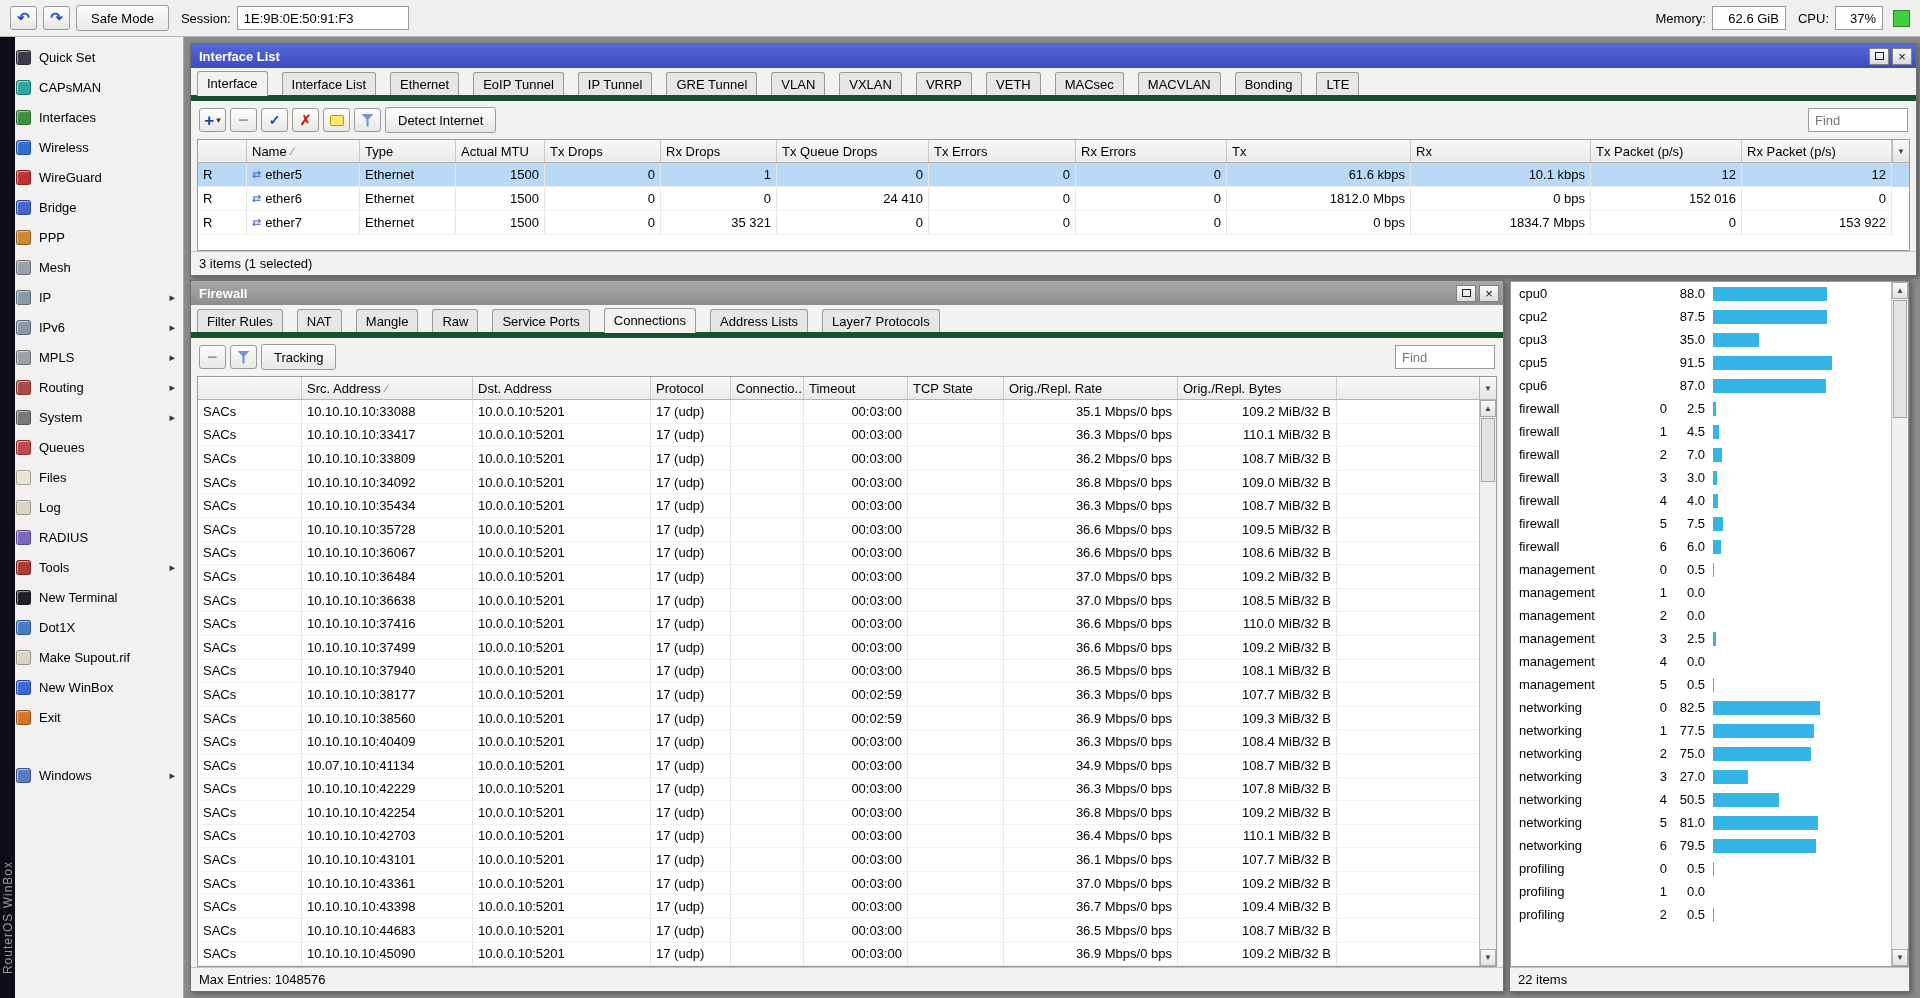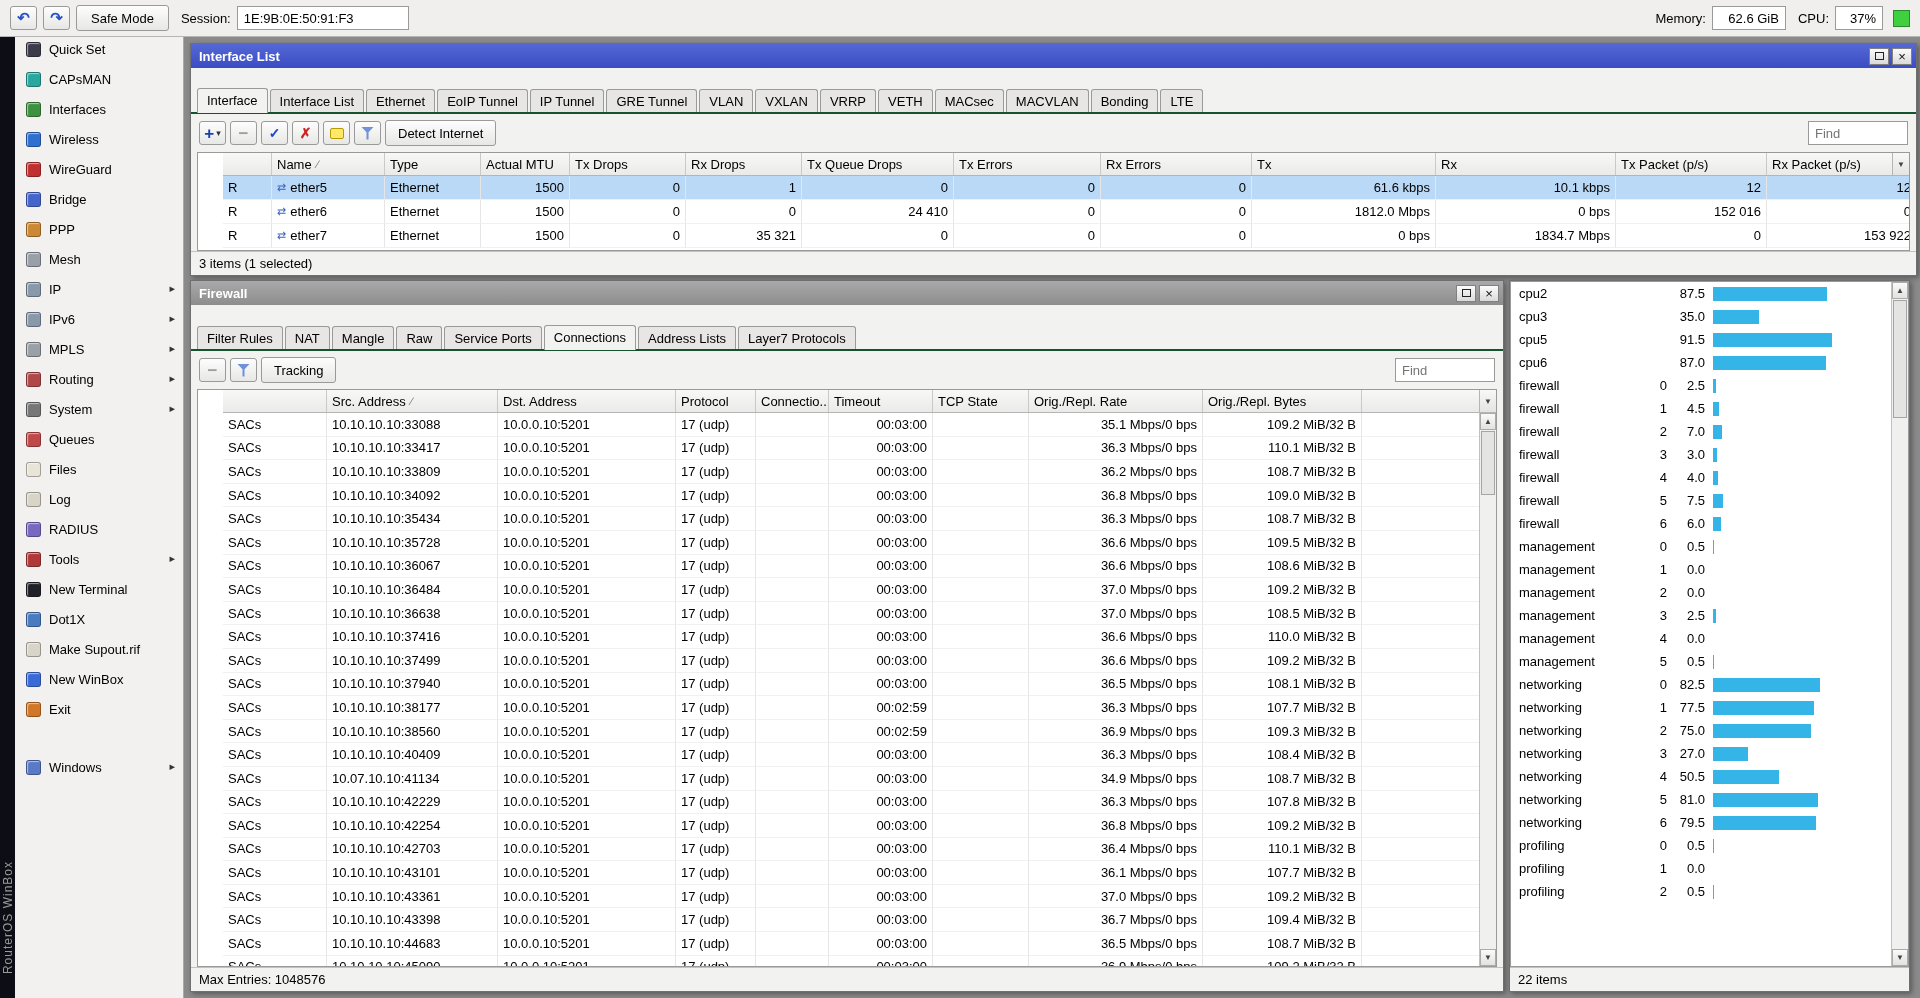--- a/index.html
+++ b/index.html
@@ -17,52 +17,52 @@
   .spacer{flex:1;}
   .mem-box{width:74px;justify-content:flex-end;}
   .cpu-box{width:48px;justify-content:flex-end;}
   .green-ind{width:17px;height:17px;background:#3fcf3f;border:1px solid #2a8a2a;margin-left:4px;}
 
   
   .main{position:absolute;top:37px;left:0;right:0;bottom:0;display:flex;}
   .brand-strip{width:15px;background:#0d0d15;position:relative;flex:none;}
   .brand-strip span{position:absolute;bottom:24px;left:1px;writing-mode:vertical-rl;transform:rotate(180deg);font-size:12px;color:#9a9a9a;letter-spacing:1px;white-space:nowrap;}
   .sidebar{width:169px;background:#f2f1ef;border-right:1px solid #aaa;padding-top:5px;flex:none;}
-  .sb-item{height:30px;display:flex;align-items:flex-start;gap:8px;padding:0 8px 0 11px;cursor:default;}
+  .sb-item{height:30px;display:flex;align-items:center;gap:8px;padding:0 8px 0 1px;cursor:default;}
   .sb-item.gap{margin-top:28px;}
   .sb-ico{width:15px;height:15px;border-radius:3px;flex:none;border:1px solid rgba(0,0,0,.3);box-shadow:inset 1px 1px 1px rgba(255,255,255,.55);}
   .sb-label{flex:1;white-space:nowrap;overflow:hidden;}
   .sb-arrow{color:#333;font-size:11px;}
   .desktop{flex:1;position:relative;background:#8a8a8a;}
 
   
   .win{position:absolute;background:#f2f2f0;border:1px solid #6f6f6f;display:flex;flex-direction:column;box-shadow:2px 2px 5px rgba(0,0,0,.35);}
   .titlebar{height:24px;flex:none;display:flex;align-items:center;padding:0 4px 0 8px;color:#fff;}
   .titlebar.active{background:linear-gradient(#5568d6,#3a4cc2);}
   .titlebar.inactive{background:linear-gradient(#a9a9a9,#8d8d8d);}
   .title-text{flex:1;font-weight:bold;font-size:13px;}
   .tb-ctl{width:20px;height:17px;background:linear-gradient(#fbfbfb,#dadada);border:1px solid #808080;margin-left:3px;display:flex;align-items:center;justify-content:center;color:#111;font-size:13px;line-height:1;}
   .maxbox{width:9px;height:8px;border:1px solid #222;background:transparent;}
-  .tabs{display:flex;align-items:flex-end;padding:6px 6px 0;gap:2px;background:#f2f2f0;border-bottom:2px solid #14532d;height:33px;flex:none;margin-top:13px;}
+  .tabs{display:flex;align-items:flex-end;padding:6px 6px 0;gap:14px;background:#f2f2f0;border-bottom:6px solid #14532d;height:33px;flex:none;}
   .tab{border:1px solid #9a9a9a;border-bottom:none;border-radius:3px 3px 0 0;padding:4px 9px 3px;background:#e7e6e4;white-space:nowrap;position:relative;}
   .tab.active{background:#f2f2f0;margin-bottom:-1px;padding-bottom:5px;z-index:3;}
   .toolbar{display:flex;align-items:center;gap:4px;padding:0 8px;height:38px;flex:none;}
   .tbtn{height:24px;min-width:27px;background:linear-gradient(#fdfdfd,#e7e7e5);border:1px solid #9a9a9a;border-radius:3px;display:flex;align-items:center;justify-content:center;gap:2px;padding:0 4px;}
   .plus{color:#1a3fb0;font-weight:bold;font-size:17px;line-height:1;}
   .caret{font-size:9px;color:#333;}
   .minus{color:#9e9e9e;font-weight:bold;font-size:17px;line-height:1;}
   .check{color:#2244cc;font-weight:bold;font-size:14px;}
   .cross{color:#cc2222;font-weight:bold;font-size:14px;}
   .comment-ico{width:14px;height:11px;background:#ffe76a;border:1px solid #b39b00;border-radius:2px;}
   .funnel{width:13px;height:13px;background:#7292d8;clip-path:polygon(0 0,100% 0,58% 45%,58% 100%,42% 100%,42% 45%);}
   .text-btn{padding:0 12px;height:26px;}
   .find{margin-left:auto;width:100px;height:24px;border:1px solid #9a9a9a;background:#fff;padding:0 6px;font-family:"Liberation Sans",sans-serif;font-size:13px;color:#444;}
 
   
-  .tablewrap{flex:1;margin:0 6px;border:1px solid #9a9a9a;background:#fff;position:relative;overflow:hidden;display:flex;flex-direction:column;padding-left:25px;}
+  .tablewrap{flex:1;margin:0 6px;border:1px solid #9a9a9a;background:#fff;position:relative;overflow:hidden;display:flex;flex-direction:column;}
   .thead{display:flex;height:23px;background:linear-gradient(#f8f8f7,#eaeae8);border-bottom:1px solid #b5b5b5;flex:none;position:relative;}
   .th{border-right:1px solid #c9c9c9;padding:0 5px;display:flex;align-items:center;white-space:nowrap;overflow:hidden;flex:none;}
   .sortmark{color:#777;margin-left:5px;font-size:11px;}
   .colpick{position:absolute;top:0;right:0;width:17px;height:22px;background:linear-gradient(#f8f8f7,#e4e4e2);border-left:1px solid #b5b5b5;display:flex;align-items:center;justify-content:center;font-size:8px;color:#444;}
   .tbody{flex:1;overflow:hidden;position:relative;}
   .trow{display:flex;height:24px;}
   .fwrow{height:23.6px;}
   .td{border-right:1px solid #e6e6e6;border-bottom:1px solid #f0f0f0;padding:0 5px;display:flex;align-items:center;white-space:nowrap;overflow:hidden;flex:none;}
   .td.r{justify-content:flex-end;}
   .td.fill{flex:1;border-right:none;}
@@ -694,20 +694,28 @@
       </div>
       <div class="statusbar">
         <div class="status-cell">Max Entries: 1048576</div>
       </div>
     </div>
 
     <div class="win" style="left:1325px;top:243px;width:401px;height:712px;">
       <div class="profile-body">
         <div class="profile-rows">
             <div class="profile-row">
+              <div class="p-name">cpu0</div>
+              <div class="p-idx"></div>
+              <div class="p-val">88.0</div>
+              <div class="p-barwrap">
+                <div class="p-bar" style="width: 114.4px; background: rgb(53, 180, 232);"></div>
+              </div>
+            </div>
+            <div class="profile-row">
               <div class="p-name">cpu2</div>
               <div class="p-idx"></div>
               <div class="p-val">87.5</div>
               <div class="p-barwrap">
                 <div class="p-bar" style="width: 113.75px; background: rgb(53, 180, 232);"></div>
               </div>
             </div>
             <div class="profile-row">
               <div class="p-name">cpu3</div>
               <div class="p-idx"></div>

